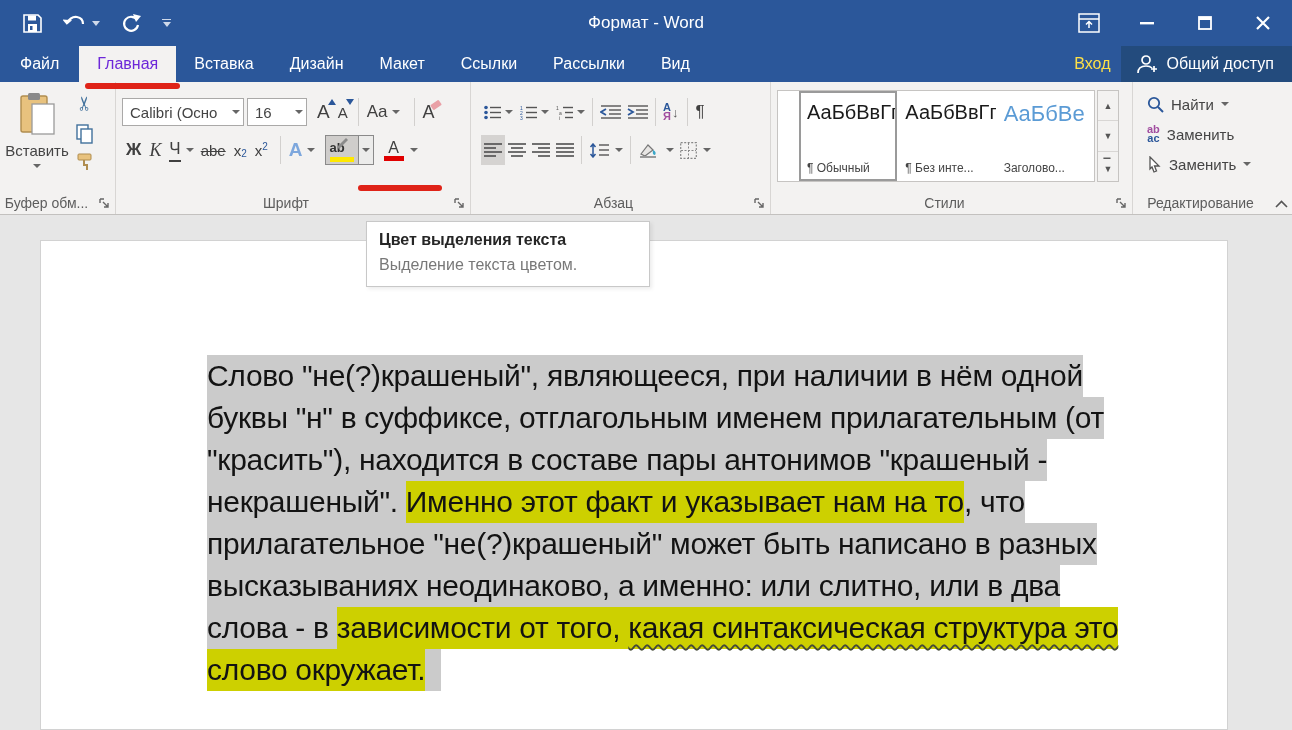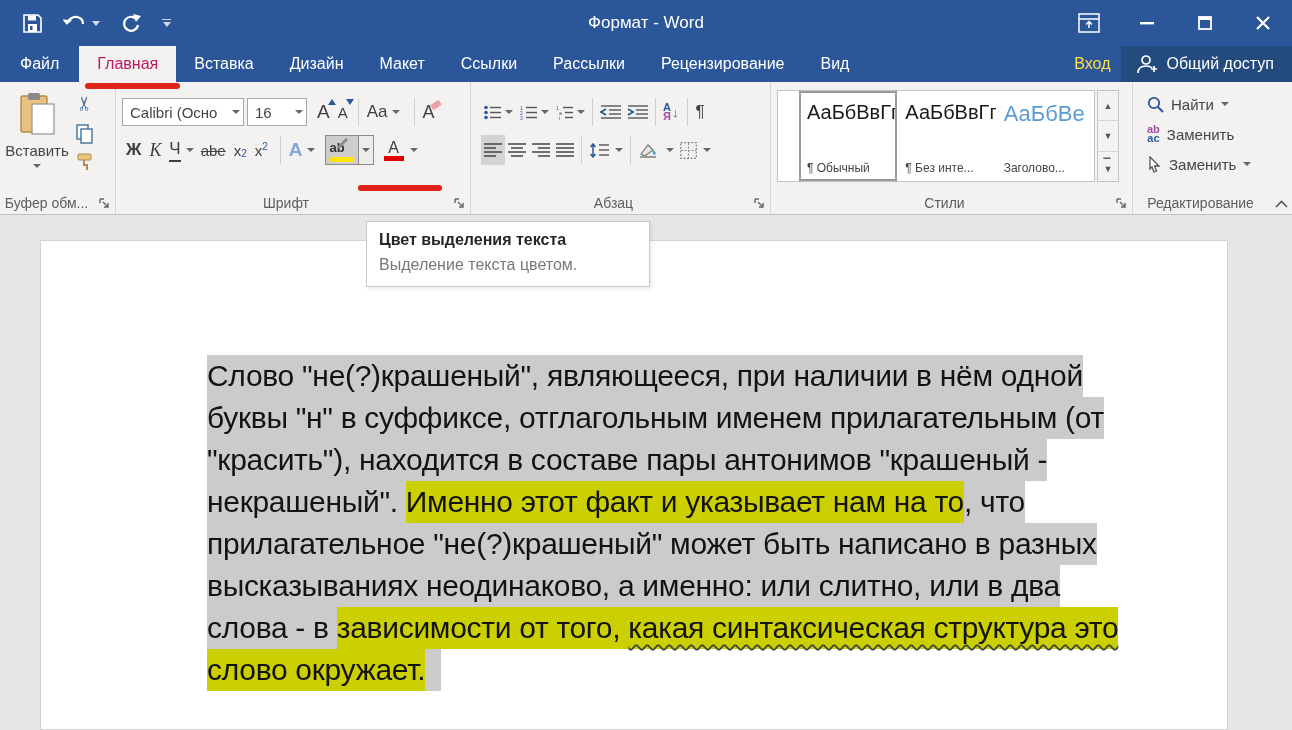--- a/index.html
+++ b/index.html
@@ -12,21 +12,21 @@
   .qat .btn { display:flex; align-items:center; justify-content:center; height:34px; padding:0 10px; cursor:default; }
   .title { position:absolute; left:0; right:0; top:0; height:46px; display:flex; align-items:center; justify-content:center; color:#ffffff; font-size:17px; pointer-events:none; }
   .winbtns { position:absolute; right:0; top:0; height:46px; display:flex; align-items:center; }
   .winbtns .wb { width:58px; height:46px; display:flex; align-items:center; justify-content:center; color:#fff; font-size:15px; }
   .tinyarrow { width:0; height:0; border-left:4px solid transparent; border-right:4px solid transparent; border-top:5px solid #cfd9ea; margin-left:5px; }
 
   
   .tabrow { position:absolute; left:0; top:46px; width:1292px; height:36px; background:#2b579a; display:flex; align-items:stretch; }
   .tab { color:#ffffff; font-size:16px; padding:0 18px; display:flex; align-items:center; cursor:default; }
   .tab.file { background:#2b579a; padding:0 20px; }
-  .tab.active { background:#f3f2f1; color:#be185d; }
+  .tab.active { background:#f3f2f1; color:#6d28d9; }
   .tabrow-right { margin-left:auto; display:flex; align-items:stretch; }
   .tellme { display:flex; align-items:center; gap:8px; color:#a6badb; font-size:16px; padding:0 8px; }
   .signin { color:#fde047; font-size:16px; display:flex; align-items:center; padding:0 10px; }
   .share { background:#234b7d; color:#ffffff; font-size:16px; display:flex; align-items:center; gap:8px; padding:0 18px 0 14px; }
 
   
   .ribbon { position:absolute; left:0; top:82px; width:1292px; height:133px; background:#f3f2f1; border-bottom:1px solid #c3c1bf; display:flex; }
   .group { position:relative; height:100%; border-right:1px solid #d8d6d4; }
   .group-label { position:absolute; bottom:3px; left:0; right:14px; text-align:center; font-size:14px; color:#5d5d5d; white-space:nowrap; }
   .launcher { position:absolute; bottom:4px; right:4px; width:12px; height:12px; color:#666; }
@@ -162,21 +162,20 @@
 
 <div class="tabrow">
   <div id="tabs-container" style="display:flex;align-items:stretch;">
       <div class="tab file">Файл</div>
       <div class="tab active">Главная</div>
       <div class="tab">Вставка</div>
       <div class="tab">Дизайн</div>
       <div class="tab">Макет</div>
       <div class="tab">Ссылки</div>
       <div class="tab">Рассылки</div>
-      <div class="tab">Рецензирование</div>
       <div class="tab">Вид</div>
     </div>
   <div class="tabrow-right">
     <div class="signin">Вход</div>
     <div class="share">
       <span class="ico">
         <svg width="24" height="20" viewBox="0 0 24 20">
             <circle cx="11" cy="6" r="4" fill="none" stroke="#fff" stroke-width="1.7"></circle>
             <path d="M3 19 Q3 12 11 12 Q15 12 17 14" fill="none" stroke="#fff" stroke-width="1.7"></path>
             <path d="M19 12 L19 18 M16 15 L22 15" stroke="#fff" stroke-width="1.7"></path>

